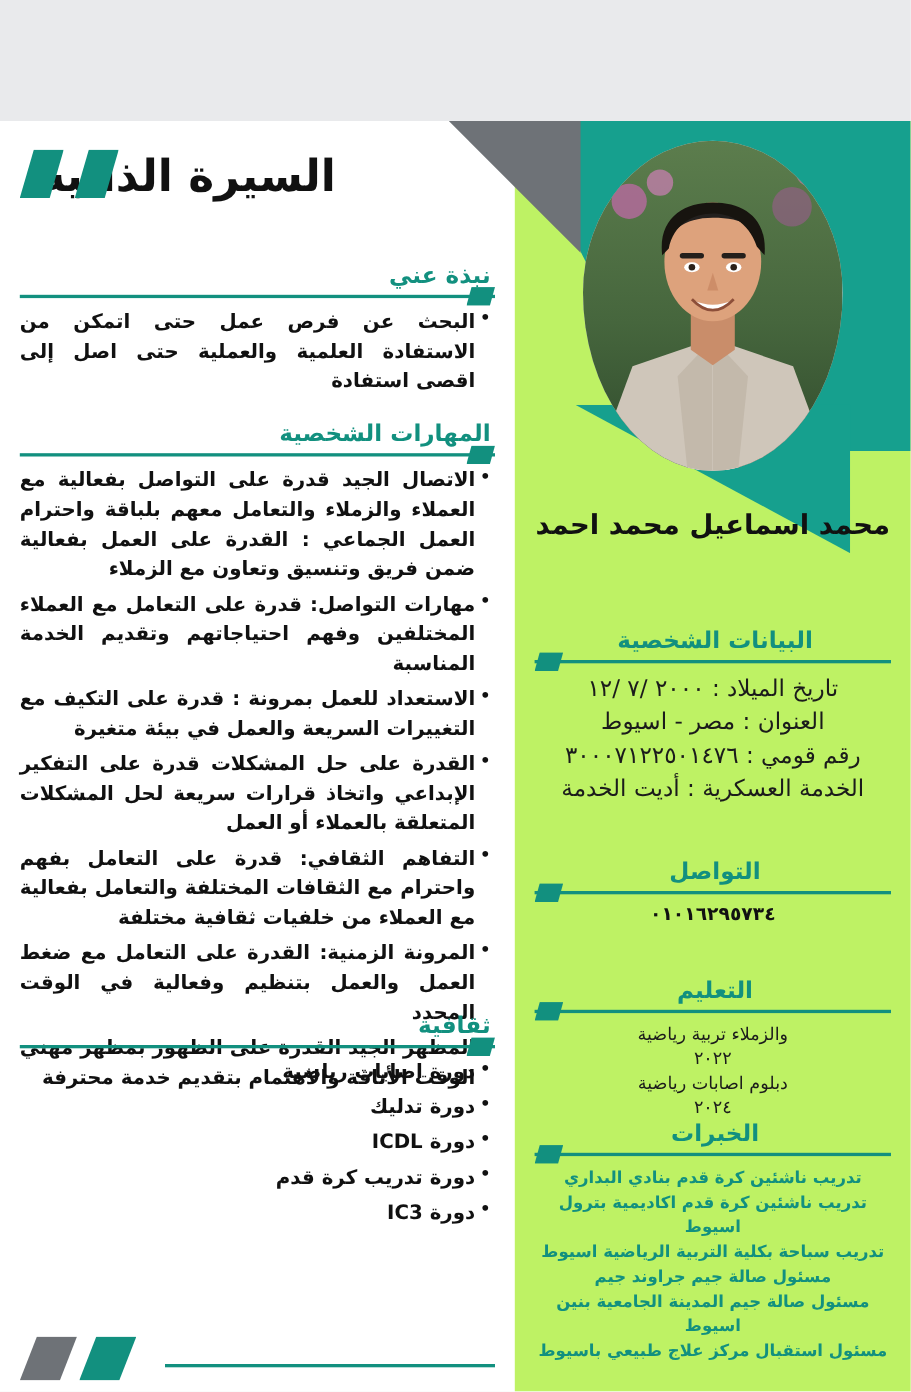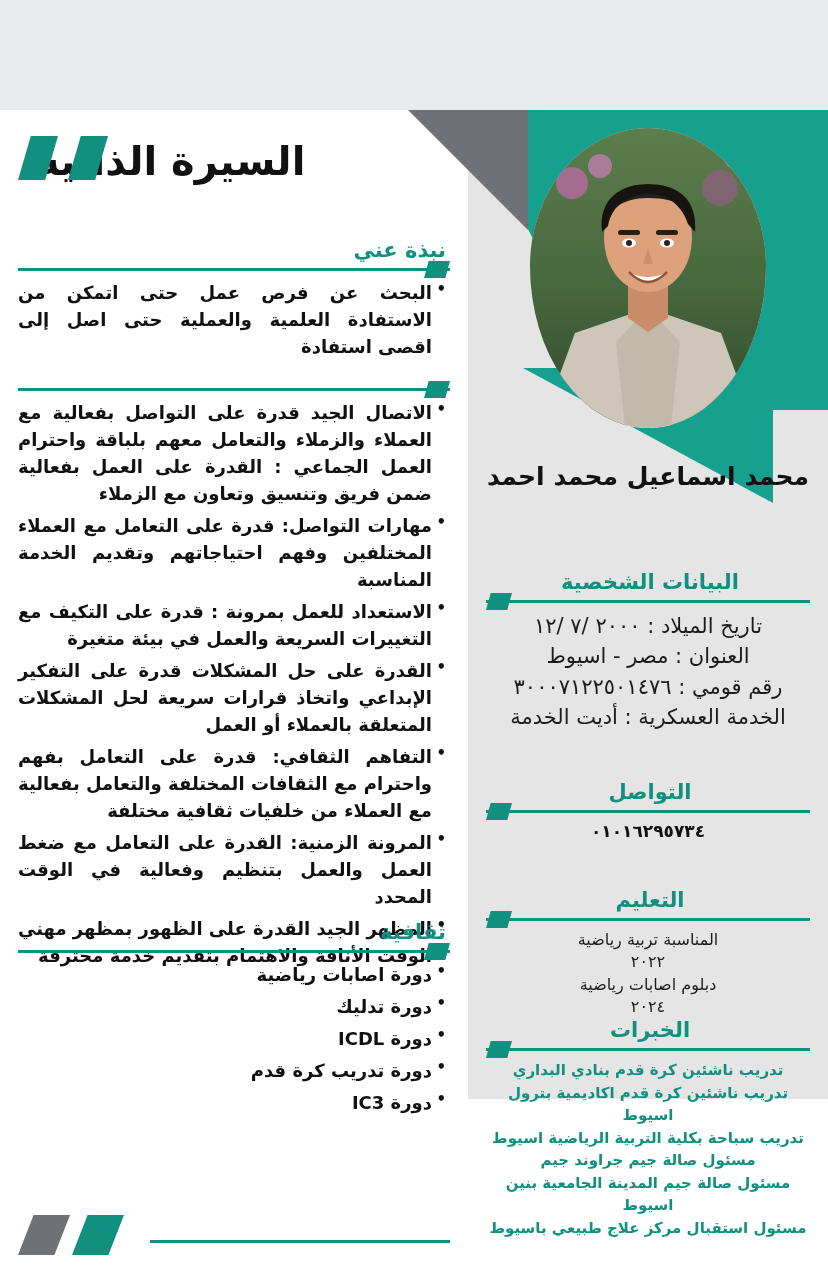--- a/index.html
+++ b/index.html
@@ -12,22 +12,22 @@
   .page{
     position:absolute;
     left:0;top:110px;
     width:828px;height:1155px;
     background:#ffffff;
     overflow:hidden;
   }
   
   .sidebar{
     position:absolute;right:0;top:0;
-    width:360px;height:989px;
-    background:#e5e5e5;
+    width:360px;height:1155px;
+    background:#bef264;
     box-sizing:border-box;
   }
   
   .teal-top{
     position:absolute;right:0;top:0;width:360px;height:300px;
     background:#16a08e;
     clip-path:polygon(0 0,100% 0,100% 100%,42% 100%);
   }
   .gray-top{
     position:absolute;right:300px;top:0;width:120px;height:120px;
@@ -140,20 +140,21 @@
 
     <div class="sec" style="top:128px;">
       <div class="sec-h">نبذة عني</div>
       <div class="rule-l"></div>
       <ul class="bul about">
         <li>البحث عن فرص عمل حتى اتمكن من الاستفادة العلمية والعملية حتى اصل إلى اقصى استفادة</li>
       </ul>
     </div>
 
     <div class="sec" style="top:272px;">
+      <div class="sec-h">المهارات الشخصية</div>
       <div class="rule-l"></div>
       <ul class="bul">
         <li>الاتصال الجيد قدرة على التواصل بفعالية مع العملاء والزملاء والتعامل معهم بلباقة واحترام العمل الجماعي : القدرة على العمل بفعالية ضمن فريق وتنسيق وتعاون مع الزملاء</li>
         <li>مهارات التواصل: قدرة على التعامل مع العملاء المختلفين وفهم احتياجاتهم وتقديم الخدمة المناسبة</li>
         <li>الاستعداد للعمل بمرونة : قدرة على التكيف مع التغييرات السريعة والعمل في بيئة متغيرة</li>
         <li>القدرة على حل المشكلات قدرة على التفكير الإبداعي واتخاذ قرارات سريعة لحل المشكلات المتعلقة بالعملاء أو العمل</li>
         <li>التفاهم الثقافي: قدرة على التعامل بفهم واحترام مع الثقافات المختلفة والتعامل بفعالية مع العملاء من خلفيات ثقافية مختلفة</li>
         <li>المرونة الزمنية: القدرة على التعامل مع ضغط العمل والعمل بتنظيم وفعالية في الوقت المحدد</li>
         <li>المظهر الجيد القدرة على الظهور بمظهر مهني الوقت الأناقة والاهتمام بتقديم خدمة محترفة</li>
       </ul>
@@ -236,21 +237,21 @@
 
     <div class="side-block" style="top:670px;">
       <div class="side-h">التواصل</div>
       <div class="rule"></div>
       <div class="contact-num">٠١٠١٦٢٩٥٧٣٤</div>
     </div>
 
     <div class="side-block" style="top:778px;">
       <div class="side-h">التعليم</div>
       <div class="rule"></div>
-      <div class="edu-line">المناسبة تربية رياضية</div>
+      <div class="edu-line">والزملاء تربية رياضية</div>
       <div class="edu-line">٢٠٢٢</div>
       <div class="edu-line">دبلوم اصابات رياضية</div>
       <div class="edu-line">٢٠٢٤</div>
     </div>
 
     <div class="side-block" style="top:908px;">
       <div class="side-h">الخبرات</div>
       <div class="rule"></div>
       <div class="exp-line">تدريب ناشئين كرة قدم بنادي البداري</div>
       <div class="exp-line">تدريب ناشئين كرة قدم اكاديمية بترول اسيوط</div>

